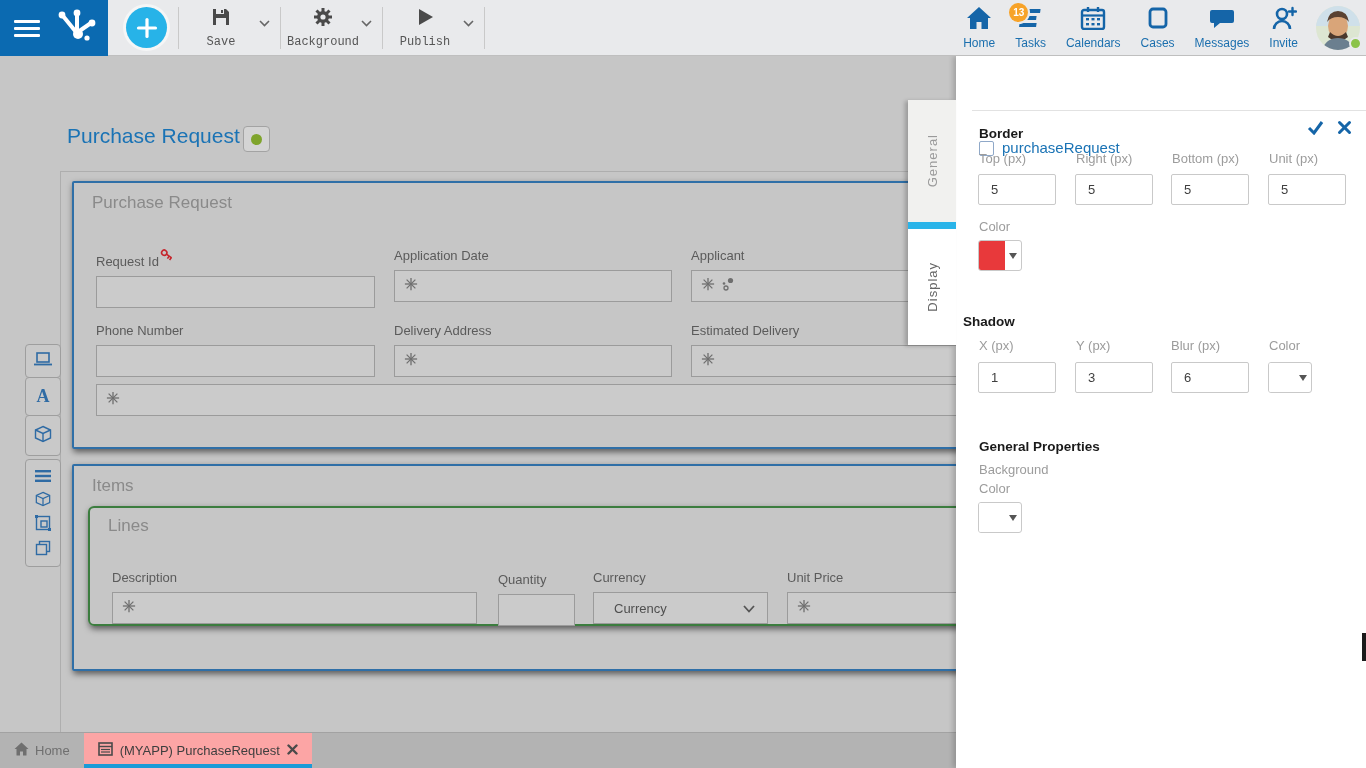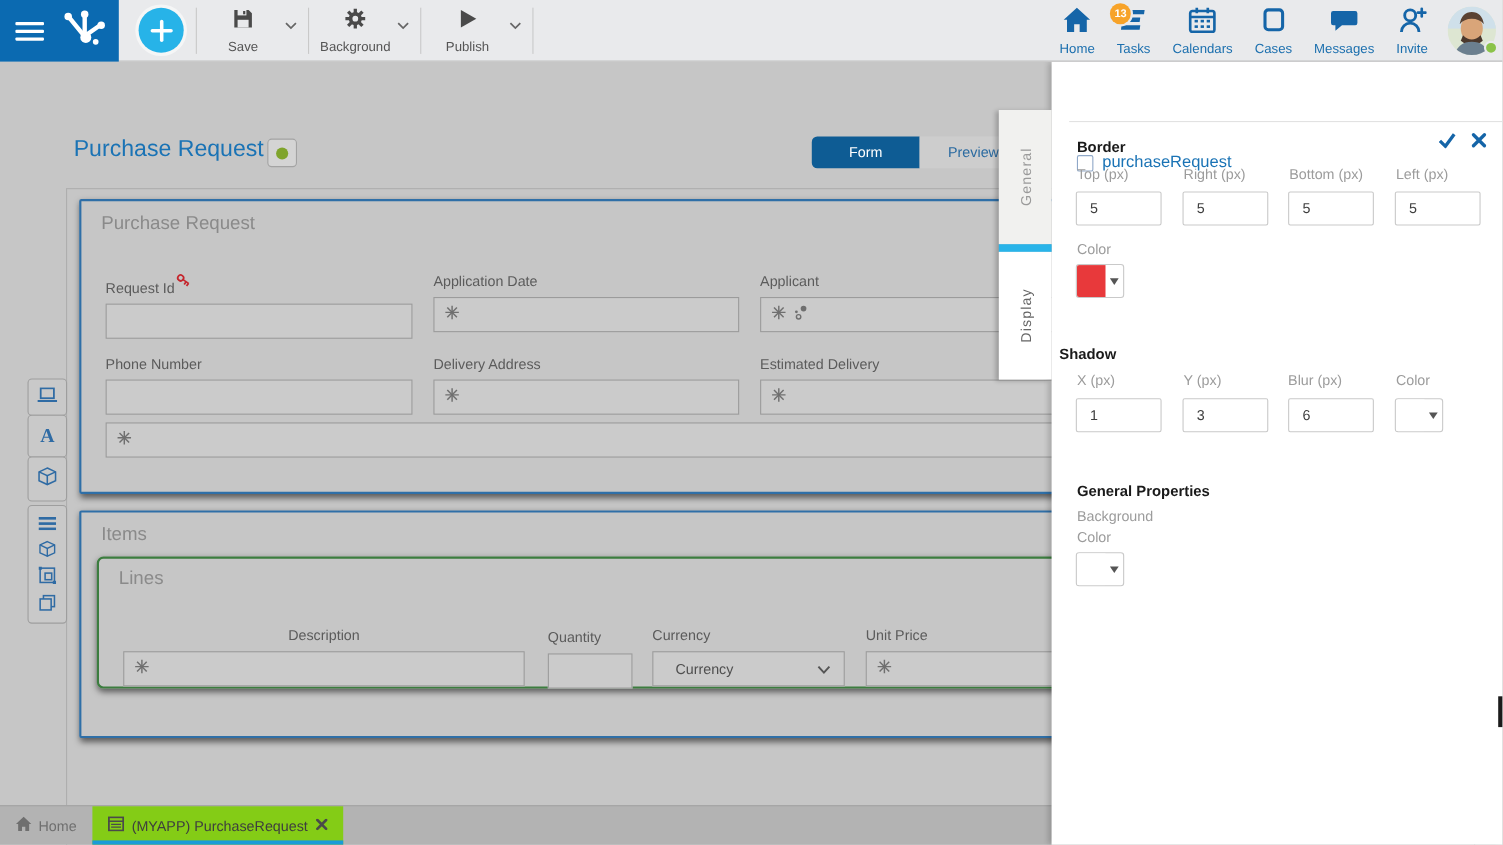--- a/index.html
+++ b/index.html
@@ -9,21 +9,21 @@
   
   .topbar { position:absolute; left:0; top:0; width:1366px; height:56px; background:#e9eaec; border-bottom:1px solid #bfbfbf; z-index:40; }
   .logo-block { position:absolute; left:0; top:0; width:108px; height:56px; background:#0b6ab1; display:flex; align-items:center; }
   .hamburger { margin-left:14px; width:26px; cursor:pointer; }
   .hamburger div { height:3px; background:#fff; margin:4px 0; border-radius:1px; }
   .brand-logo { margin-left:14px; }
   .add-btn { position:absolute; left:126px; top:7px; width:41px; height:41px; border-radius:50%; background:#27b3e8; color:#fff; display:flex; align-items:center; justify-content:center; box-shadow:0 0 0 3px rgba(255,255,255,0.55); }
   .add-btn svg { display:block; }
   .toolbar { position:absolute; left:178px; top:0; height:56px; display:flex; align-items:center; }
   .tsep { width:1px; height:42px; background:#c9c9c9; }
-  .tbtn { display:flex; align-items:center; padding:0 10px; height:56px; cursor:pointer; }
+  .tbtn { display:flex; align-items:center; padding:0 10px; height:56px; cursor:pointer;font-family:Liberation Mono, monospace; }
   .tbtn .stack { display:flex; flex-direction:column; align-items:center; width:64px; }
   .tbtn .stack .lbl { font-size:12px; color:#555; margin-top:3px; }
   .chev { margin-left:6px; margin-top:-10px; }
 
   .topnav { position:absolute; right:6px; top:0; height:56px; display:flex; align-items:center; }
   .nav-item { position:relative; display:flex; flex-direction:column; align-items:center; justify-content:center; padding:0 10px; height:56px; cursor:pointer; }
   .nav-item .nlbl { font-size:12px; color:#1b6fae; margin-top:2px; }
   .badge { position:absolute; top:3px; left:4px; min-width:19px; height:19px; border-radius:10px; background:#f7a329; color:#fff; font-size:10px; font-weight:bold; display:flex; align-items:center; justify-content:center; box-shadow:0 0 0 2px #e9eaec; }
   .avatar-wrap { position:relative; width:44px; height:44px; margin-left:8px; cursor:pointer; }
   .presence-dot { position:absolute; right:-2px; bottom:0; width:13px; height:13px; border-radius:50%; background:#8bc34a; border:2px solid #e9eaec; }
@@ -80,21 +80,21 @@
   .side-tab.general { height:122px; background:#f1f1ef; }
   .side-tab.general span { color:#9a9a9a; }
   .tab-indicator { width:48px; height:7px; background:#29b4e9; }
   .side-tab.display { height:116px; background:#ffffff; }
   .side-tab.display span { color:#666; }
 
   
   .bottombar { position:absolute; left:0; top:732px; width:956px; height:36px; background:#b3b3b3; border-top:1px solid #a2a2a2; display:flex; z-index:20; }
   .btab { height:100%; display:flex; align-items:center; padding:0 14px; font-size:13px; cursor:pointer; }
   .btab.home { color:#6f6f6f; gap:6px; }
-  .btab.active { position:relative; background:#84cc16; color:#3e3e3e; gap:7px; }
+  .btab.active { position:relative; background:#fca5a5; color:#3e3e3e; gap:7px; }
   .btab.active .underline { position:absolute; left:0; bottom:0; width:100%; height:4px; background:#1a9bd7; }
 
   .scroll-thumb { position:absolute; right:0; top:633px; width:4px; height:28px; background:#1b1b1b; z-index:50; }
 </style>
 </head>
 <body>
 
 <div id="app">
 
   <div class="topbar">
@@ -284,24 +284,20 @@
       </div>
     </div>
   </div>
 
   <div class="canvas">
     <div class="page-title">Purchase Request</div>
     <div class="status-btn">
       <span class="status-dot"></span>
     </div>
 
-    <div class="view-tabs">
-      <div class="vtab-btn active">Form</div>
-      <div class="vtab-btn idle">Preview</div>
-    </div>
 
     <div class="form-container"></div>
 
     <div class="group" style="left:72px; top:125px; width:1270px; height:268px;">
       <div class="group-legend">Purchase Request</div>
     </div>
 
     <div class="field" style="left:96px; top:178px; width:279px;">
       <div class="flabel"><span>Request Id</span><span class="keyicon">
         <svg width="14" height="13" viewBox="0 0 14 13">
@@ -395,21 +391,21 @@
       </div>
     </div>
 
     <div class="group" style="left:72px; top:408px; width:1270px; height:207px;">
       <div class="group-legend">Items</div>
     </div>
     <div class="group-lines" style="left:88px; top:450px; width:1252px; height:120px;">
       <div class="group-legend" style="top:8px;">Lines</div>
     </div>
 
-    <div class="field" style="left:112px; top:500px; width:365px;text-align:center;">
+    <div class="field" style="left:112px; top:500px; width:365px;">
       <div class="flabel">Description</div>
       <div class="finput">
         <span><svg width="14" height="14" viewBox="0 0 16 16">
               <g stroke="#6f6f6f" stroke-width="1.5">
                 <line x1="8" y1="1" x2="8" y2="15"></line>
                 <line x1="1" y1="8" x2="15" y2="8"></line>
                 <line x1="3" y1="3" x2="13" y2="13"></line>
                 <line x1="13" y1="3" x2="3" y2="13"></line>
               </g>
             </svg></span>
@@ -521,21 +517,21 @@
               </g>
             </svg></span>
       </div>
     </div>
     <div class="panel-divider"></div>
 
     <div class="sec-heading" style="left:23px; top:70px;">Border</div>
     <div class="plabel" style="left:23px; top:95px;">Top (px)</div>
     <div class="plabel" style="left:120px; top:95px;">Right (px)</div>
     <div class="plabel" style="left:216px; top:95px;">Bottom (px)</div>
-    <div class="plabel" style="left:313px; top:95px;">Left (px)</div>
+    <div class="plabel" style="left:313px; top:95px;">Unit (px)</div>
     <input class="pinput" style="left: 22px; top: 118px;" value="5">
     <input class="pinput" style="left: 119px; top: 118px;" value="5">
     <input class="pinput" style="left: 215px; top: 118px;" value="5">
     <input class="pinput" style="left: 312px; top: 118px;" value="5">
     <div class="plabel" style="left:23px; top:163px;">Color</div>
     <div class="swatch" style="left:22px; top:184px;">
       <span class="chip" style="background:#e8393b;"></span>
       <span class="dd">
           <span class="ddtri"></span>
         </span>

